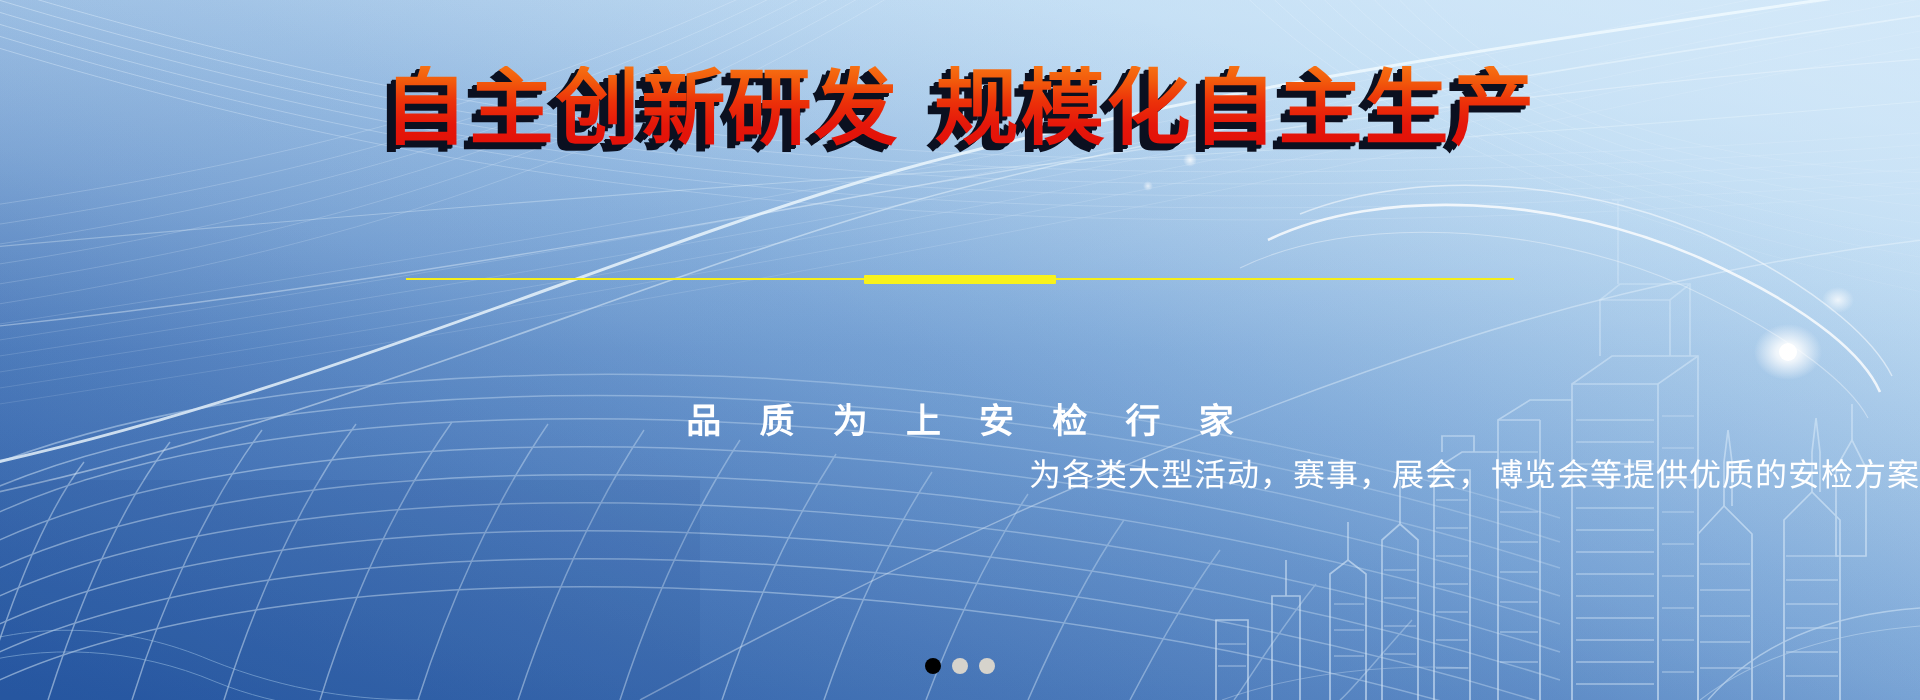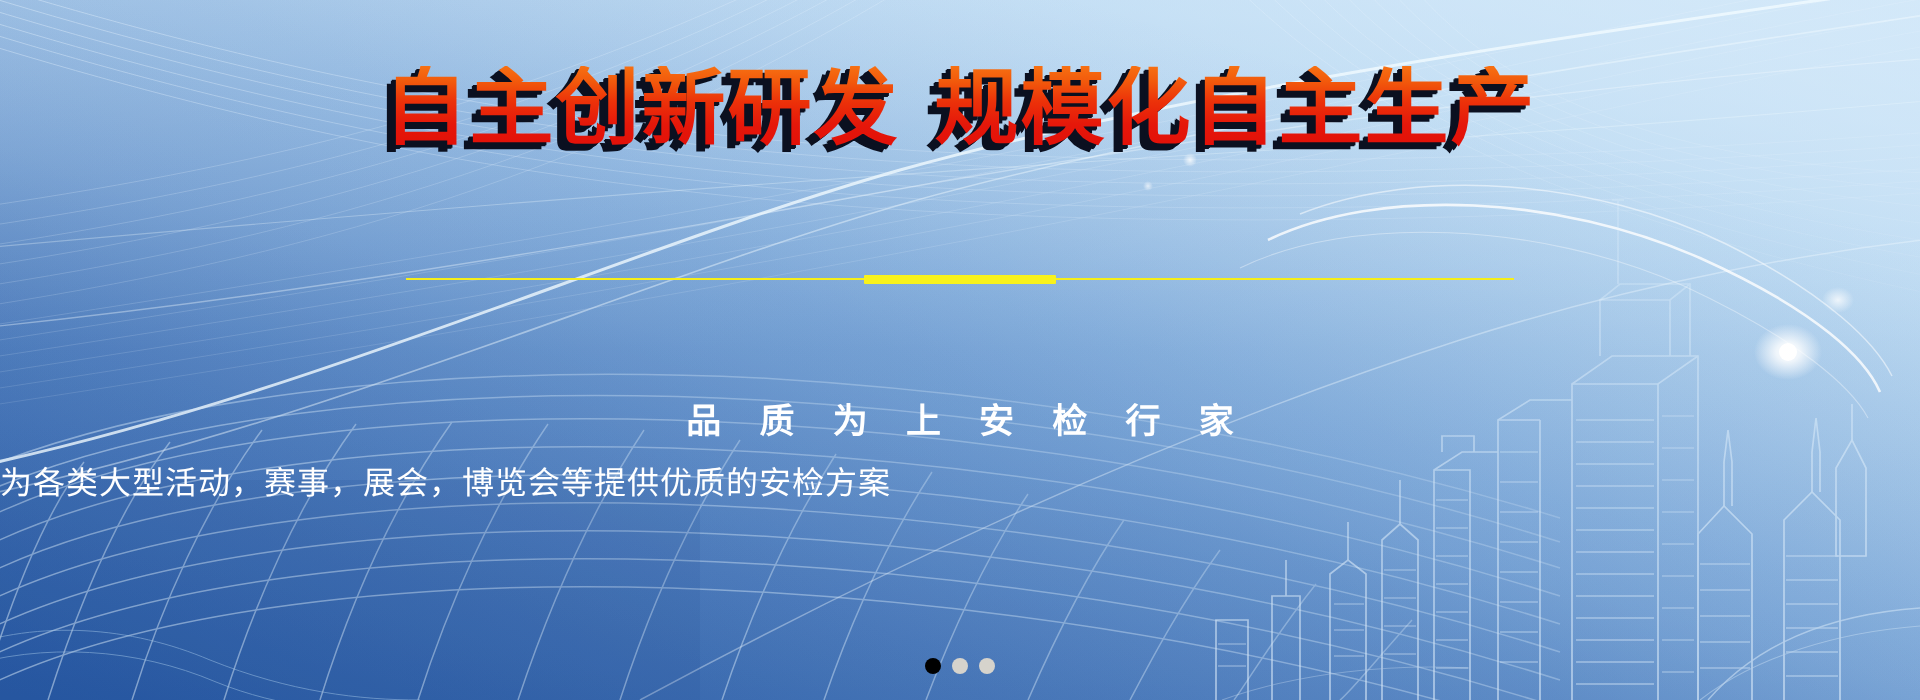--- a/index.html
+++ b/index.html
@@ -109,28 +109,27 @@
     letter-spacing: 13px;
     text-indent: 13px;
     white-space: nowrap;
   }
 
   .subtitle-2 {
     position: absolute;
     top: 449px;
     left: 0;
     right: 0;
-    text-align: left;
+    text-align: right;
     font-family: "DejaVu Sans", "Liberation Sans", sans-serif;
     font-size: 32px;
     font-weight: normal;
     color: #ffffff;
     letter-spacing: 1px;
     white-space: nowrap;
-    margin-top: 8px;
   }
 
   
   .dots {
     position: absolute;
     top: 658px;
     left: 0;
     right: 0;
     display: flex;
     justify-content: center;

